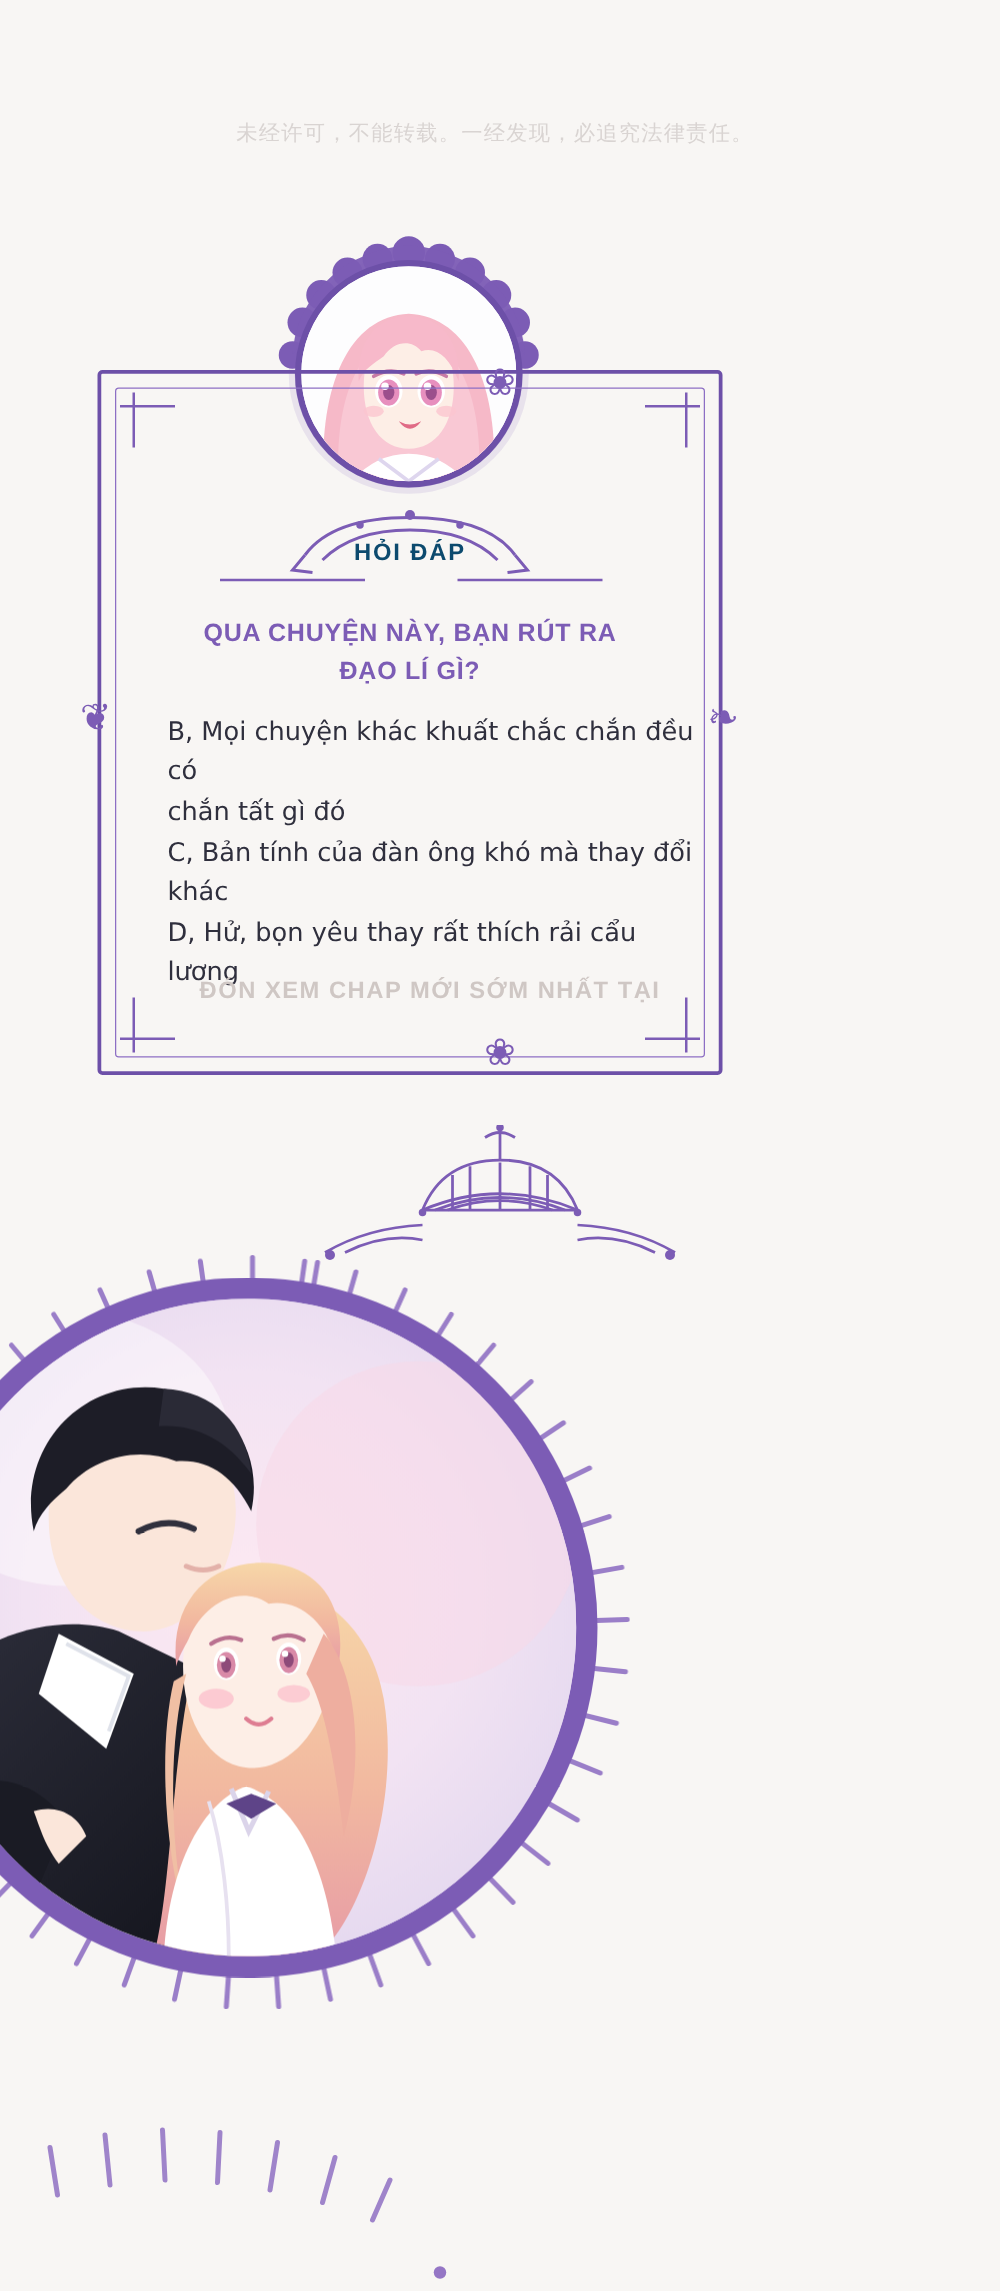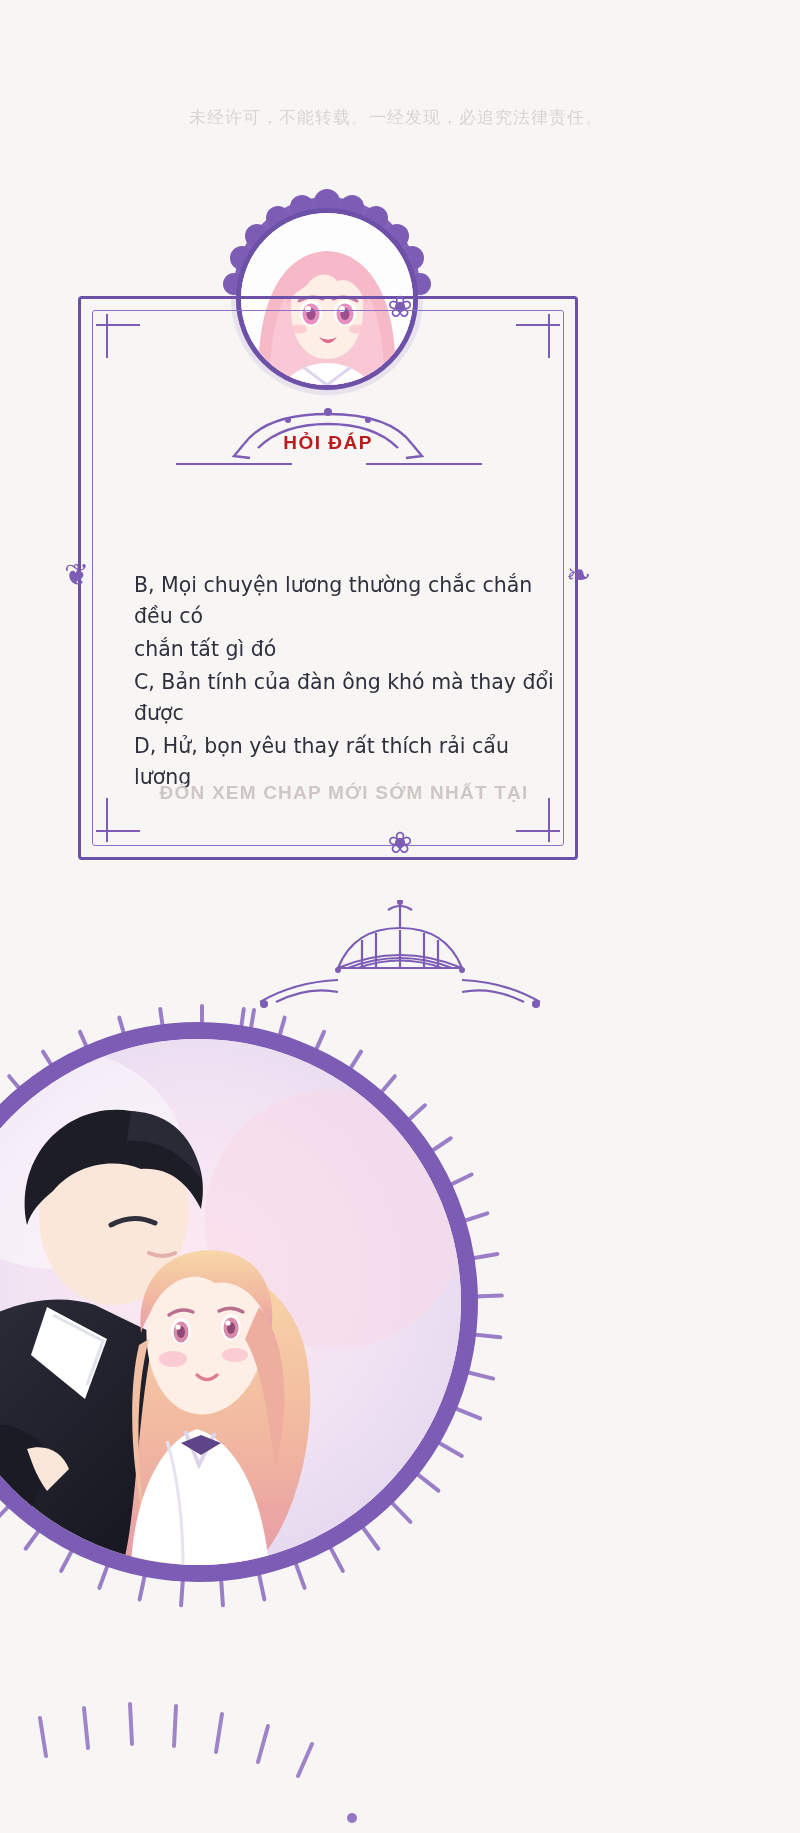--- a/index.html
+++ b/index.html
@@ -15,21 +15,21 @@
 
   .page {
     position: absolute;
     inset: 0;
     background: #f8f6f4;
   }
 
   
   .copyright {
     position: absolute;
-    top: 106px;
+    top: 95px;
     left: 0;
     width: 800px;
     text-align: center;
     color: #d9d4d2;
     font-size: 17px;
     letter-spacing: 1px;
     font-family: "DejaVu Sans", sans-serif;
     padding-right: 8px;
   }
 
@@ -125,21 +125,21 @@
     top: 404px;
     width: 200px;
     height: 58px;
   }
   .title-text {
     position: absolute;
     left: 92px;
     top: 432px;
     width: 472px;
     text-align: center;
-    color: #b91c1c;
+    color: #0c4a6e;
     font-weight: bold;
     font-size: 19px;
     letter-spacing: 1.5px;
   }
   .title-rule {
     position: absolute;
     height: 1.5px;
     background: #7c5cb5;
     top: 463px;
   }
@@ -322,25 +322,29 @@
     <g fill="#7c5cb5">
       <circle cx="100" cy="8" r="4"></circle>
       <circle cx="60" cy="16" r="3"></circle>
       <circle cx="140" cy="16" r="3"></circle>
     </g>
   </svg>
   <div class="title-text">HỎI ĐÁP</div>
   <div class="title-rule tr-left"></div>
   <div class="title-rule tr-right"></div>
 
+  <div class="question">
+    <div>QUA CHUYỆN NÀY, BẠN RÚT RA</div>
+    <div>ĐẠO LÍ GÌ?</div>
+  </div>
 
   <div class="answers">
-    <div>B, Mọi chuyện lương thường chắc chắn đều có</div>
+    <div>B, Mọi chuyện khác khuất chắc chắn đều có</div>
     <div>chắn tất gì đó</div>
-    <div>C, Bản tính của đàn ông khó mà thay đổi được</div>
+    <div>C, Bản tính của đàn ông khó mà thay đổi khác</div>
     <div>D, Hử, bọn yêu thay rất thích rải cẩu lương</div>
   </div>
 
   <div class="promo">
     <div>ĐÓN XEM CHAP MỚI SỚM NHẤT TẠI</div>
   </div>
 
   <svg class="ornament" viewBox="0 0 296 120">
     <g stroke="#7c5cb5" stroke-width="2.2" fill="none">
       <path d="M148 2 v26"></path>

